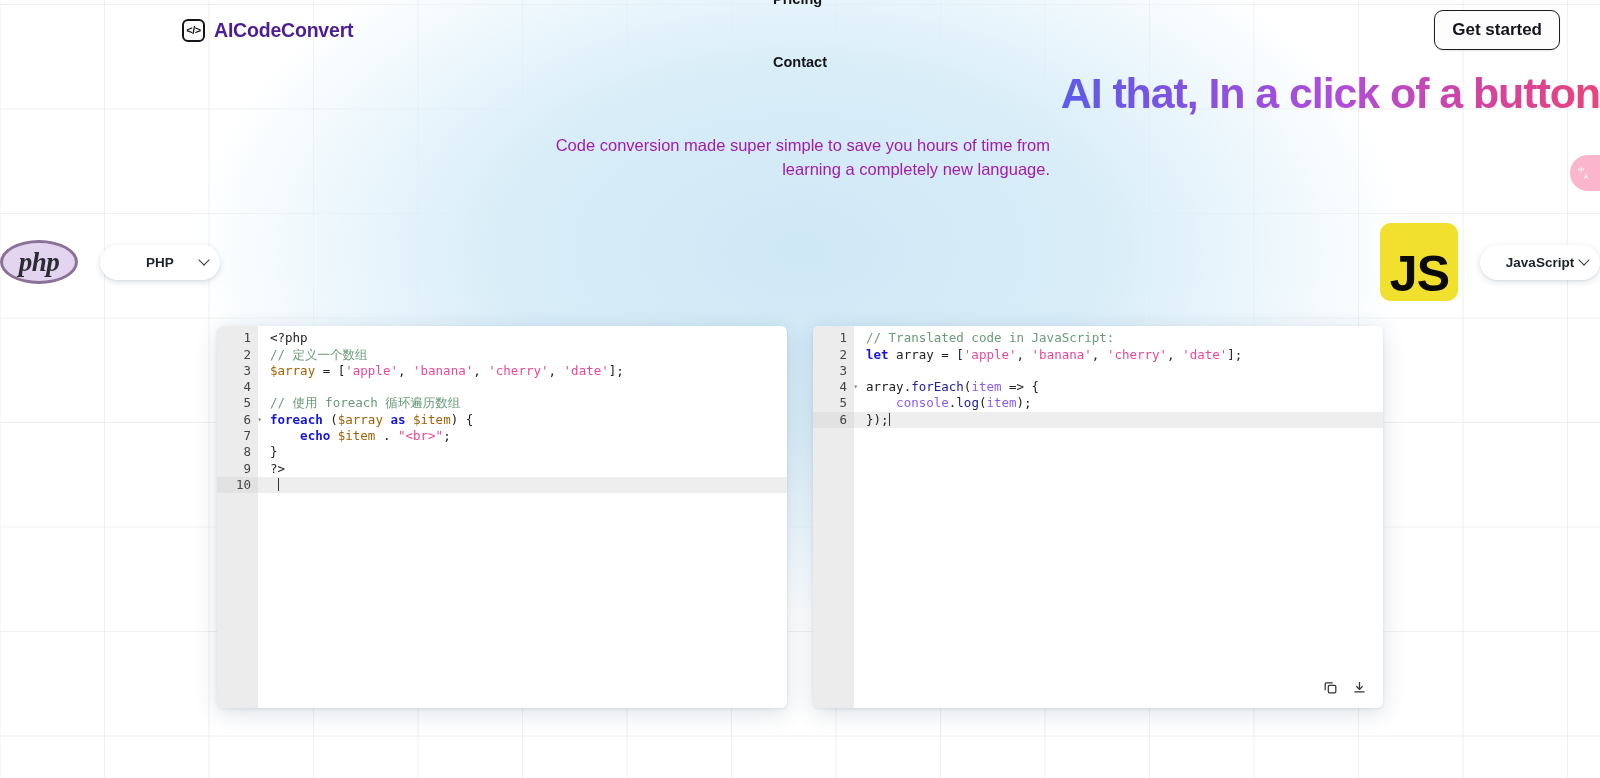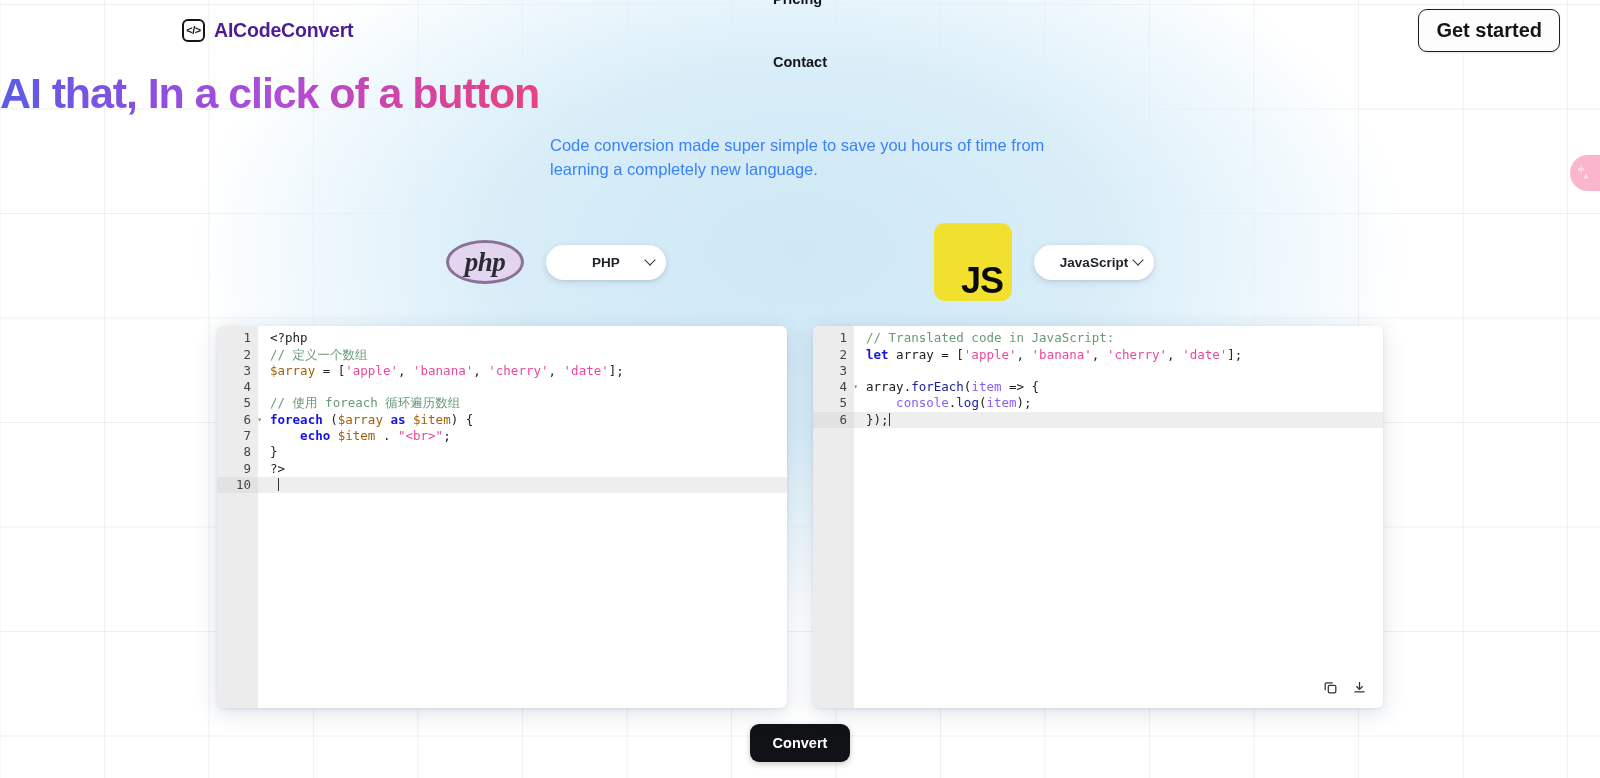--- a/index.html
+++ b/index.html
@@ -75,58 +75,58 @@
     flex-direction: column;
   }
   nav.main-nav a {
     font-size: 14.5px; font-weight: bold; color: #14151a;
     text-decoration: none;
   }
 
   .cta-wrap { margin-left: auto; }
   .btn-getstarted {
     font-family: inherit;
-    font-size: 20px; font-weight: bold; color: #14151a;
+    font-size: 17px; font-weight: bold; color: #14151a;
     background: #fdfdfd;
     border: 1.5px solid #1c1d22;
     border-radius: 9px;
     padding: 9px 17px;
     cursor: pointer;
     box-shadow: 0 1px 2px rgba(0,0,0,0.10);
   }
 
   
-  .hero { text-align: left; margin-top: 9px; }
+  .hero { text-align: right; margin-top: 9px; }
   .hero h1 {
     font-size: 43px;
     font-weight: bold;
     letter-spacing: -1.1px;
     line-height: 1.15;
     background: linear-gradient(90deg, #5b5ce8 0%, #8b4fe0 28%, #ae4ddb 50%, #d2449f 78%, #e8447f 100%);
     -webkit-background-clip: text;
     background-clip: text;
     -webkit-text-fill-color: transparent;
     color: transparent;
     display: inline-block;
   }
   .hero p.sub {
     margin-top: 16px;
     font-size: 16.5px;
-    color: #3b82f6;
+    color: #a21caf;
     line-height: 1.42;
     max-width: 500px;
     margin-left: auto;
     margin-right: auto;
   }
 
   
   .lang-row {
     margin-top: 42px;
     display: flex;
-    justify-content: center;
+    justify-content: space-between;
     align-items: center;
     gap: 268px;
   }
   .lang-group { display: flex; align-items: center; gap: 22px; }
 
   .php-logo {
     width: 78px; height: 44px;
     background: #e3d5ef;
     border: 3.5px solid #8a7296;
     border-radius: 50%;
@@ -140,21 +140,21 @@
   }
   .js-logo {
     width: 78px; height: 78px;
     background: #f2e02e;
     border-radius: 11px;
     position: relative;
   }
   .js-logo span {
     position: absolute;
     right: 9px; bottom: 2px;
-    font-size: 36px; font-weight: bold;
+    font-size: 50px; font-weight: bold;
     color: #0a0a0a;
     letter-spacing: -1px;
     line-height: 1;
   }
 
   .lang-select {
     position: relative;
     width: 120px;
     height: 35px;
     background: #ffffff;
@@ -380,23 +380,20 @@
             <path d="M12 3v11"></path>
             <path d="M7 10l5 5 5-5"></path>
             <path d="M4 19h16"></path>
           </svg>
         </span>
       </div>
     </div>
 
   </section>
 
-  <div class="convert-row">
-    <button class="btn-convert">Convert</button>
-  </div>
 
   <div class="translate-tab">
     <svg width="16" height="16" viewBox="0 0 24 24">
       <text x="1.5" y="11" font-size="10" font-family="DejaVu Sans, sans-serif" fill="#ffffff">中</text>
       <text x="10" y="21" font-size="10" font-family="DejaVu Sans, sans-serif" fill="#ffffff">A</text>
     </svg>
   </div>
 
 </div>
 

